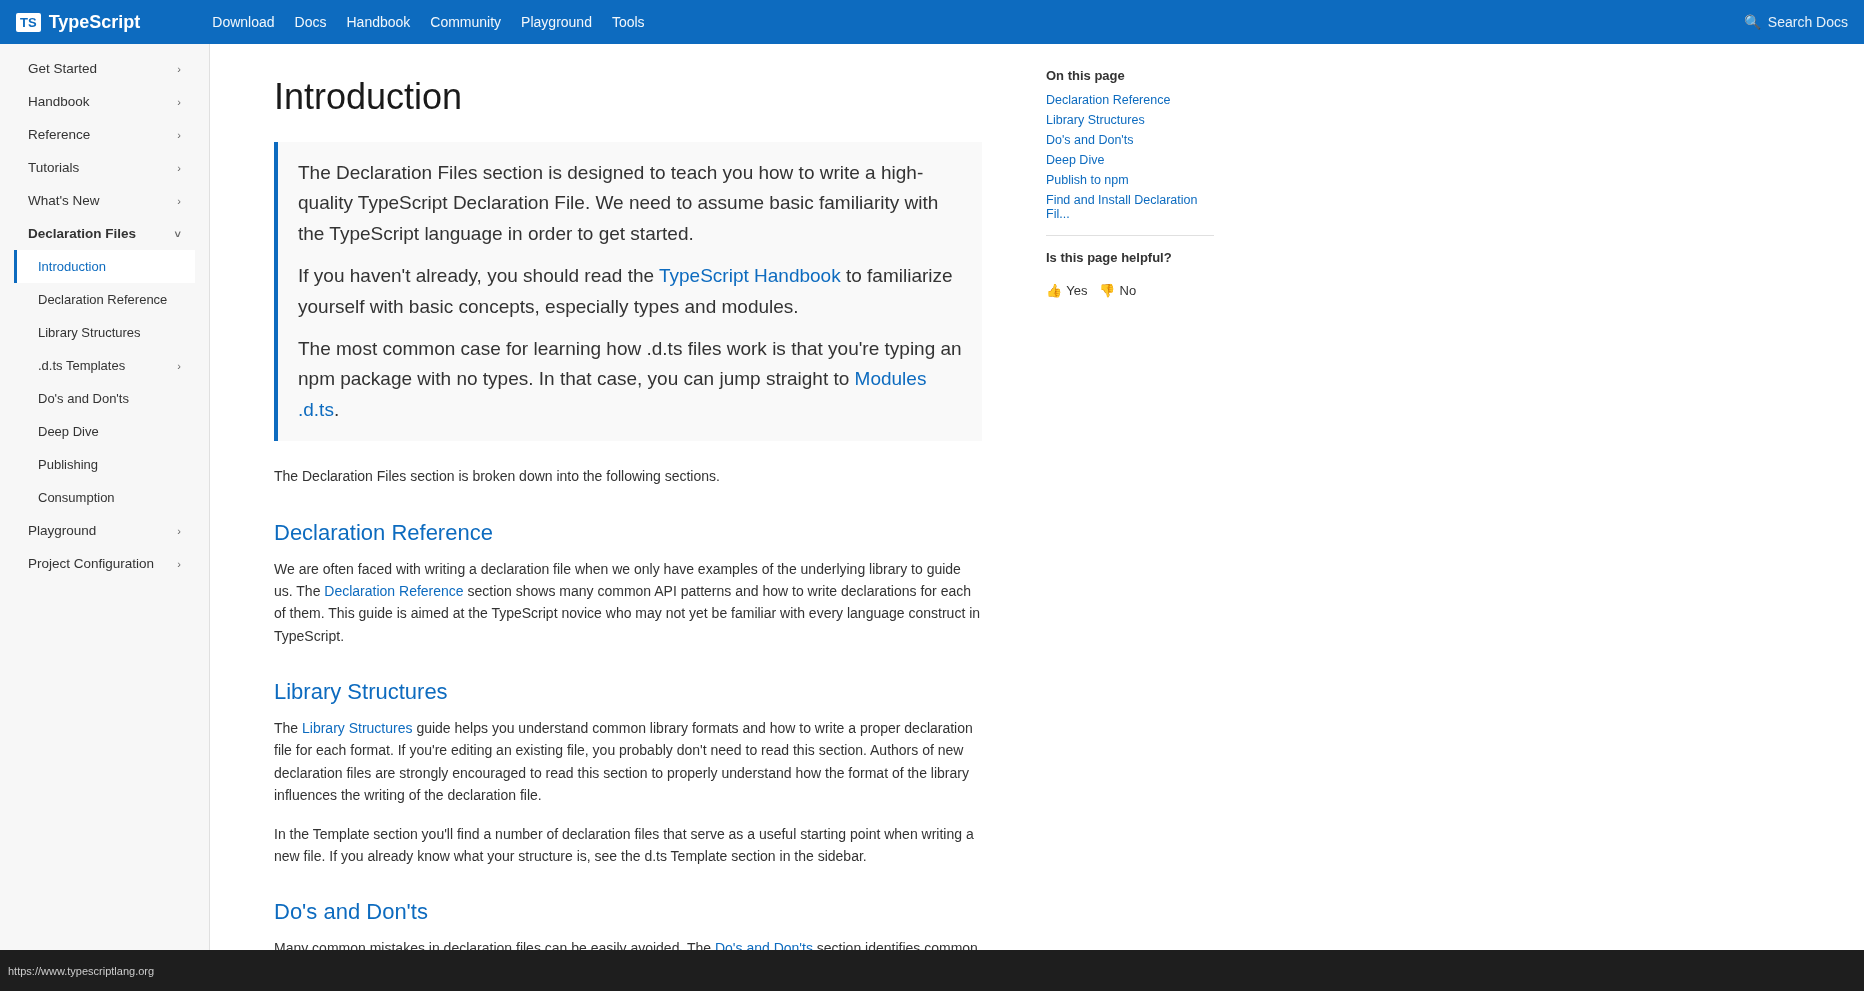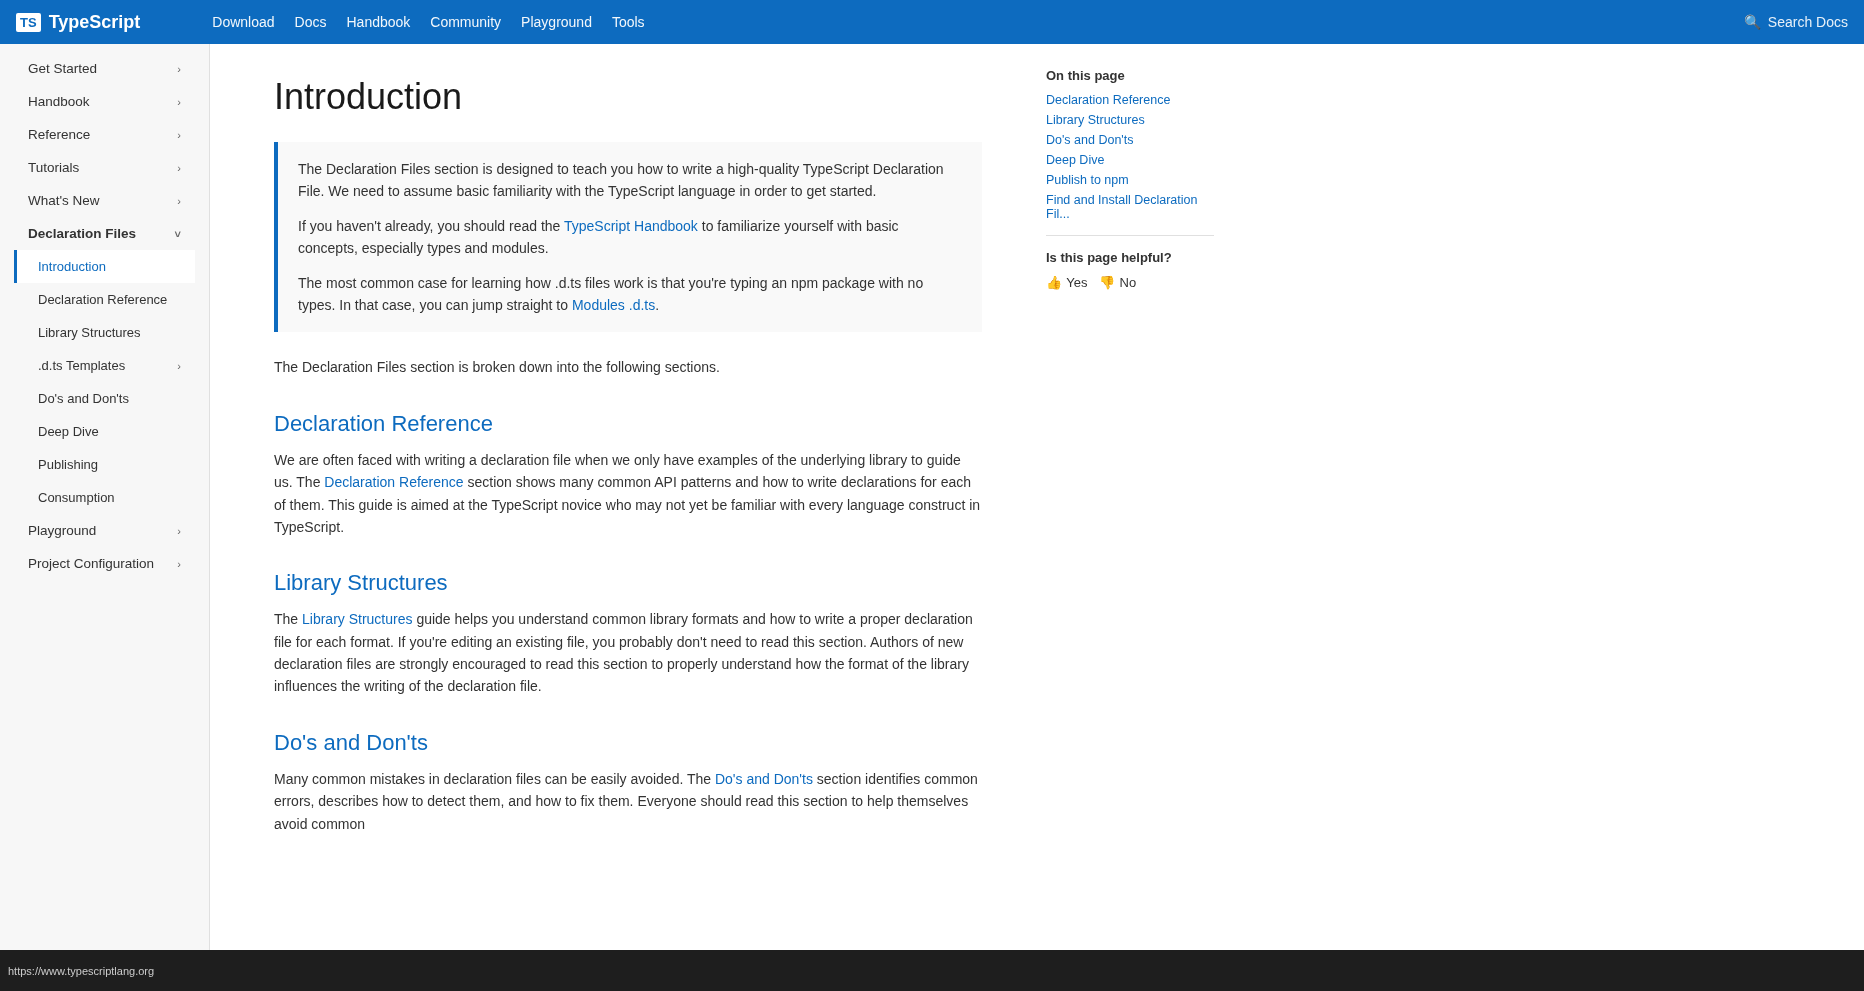--- a/index.html
+++ b/index.html
@@ -133,21 +133,21 @@
       color: #1a1a1a;
       margin-bottom: 24px;
     }
     .intro-box {
       border-left: 4px solid #0d6bbf;
       padding: 16px 20px;
       background: #f9f9f9;
       margin-bottom: 24px;
     }
     .intro-box p {
-      font-size: 14px;
+      font-size: 19px;
       line-height: 1.6;
       color: #333;
     }
     .intro-box p + p { margin-top: 12px; }
     .content-body p {
       font-size: 14px;
       line-height: 1.6;
       color: #333;
       margin-bottom: 16px;
     }
@@ -184,21 +184,21 @@
       margin-bottom: 6px;
       cursor: pointer;
       display: block;
       text-decoration: none;
     }
     .toc-separator { border: none; border-top: 1px solid #e0e0e0; margin: 14px 0; }
     .toc-helpful-title {
       font-size: 13px;
       font-weight: 700;
       color: #333;
-      margin-bottom: 10px;
+      margin-bottom: 18px;
     }
     .toc-helpful-actions {
       display: flex;
       gap: 12px;
       align-items: center;
     }
     .helpful-btn {
       display: flex;
       align-items: center;
       gap: 4px;
@@ -323,20 +323,21 @@
       </div>
 
       <div class="content-body">
         <p>The Declaration Files section is broken down into the following sections.</p>
 
         <a class="section-heading">Declaration Reference</a>
         <p>We are often faced with writing a declaration file when we only have examples of the underlying library to guide us. The <a>Declaration Reference</a> section shows many common API patterns and how to write declarations for each of them. This guide is aimed at the TypeScript novice who may not yet be familiar with every language construct in TypeScript.</p>
 
         <a class="section-heading">Library Structures</a>
         <p>The <a>Library Structures</a> guide helps you understand common library formats and how to write a proper declaration file for each format. If you're editing an existing file, you probably don't need to read this section. Authors of new declaration files are strongly encouraged to read this section to properly understand how the format of the library influences the writing of the declaration file.</p>
+        <p>In the Template section you'll find a number of declaration files that serve as a useful starting point when writing a new file. If you already know what your structure is, see the d.ts Template section in the sidebar.</p>
 
         <a class="section-heading">Do's and Don'ts</a>
         <p>Many common mistakes in declaration files can be easily avoided. The <a>Do's and Don'ts</a> section identifies common errors, describes how to detect them, and how to fix them. Everyone should read this section to help themselves avoid common</p>
       </div>
     </main>
 
     <aside class="toc">
       <div class="toc-title">On this page</div>
       <a class="toc-item">Declaration Reference</a>
       <a class="toc-item">Library Structures</a>

